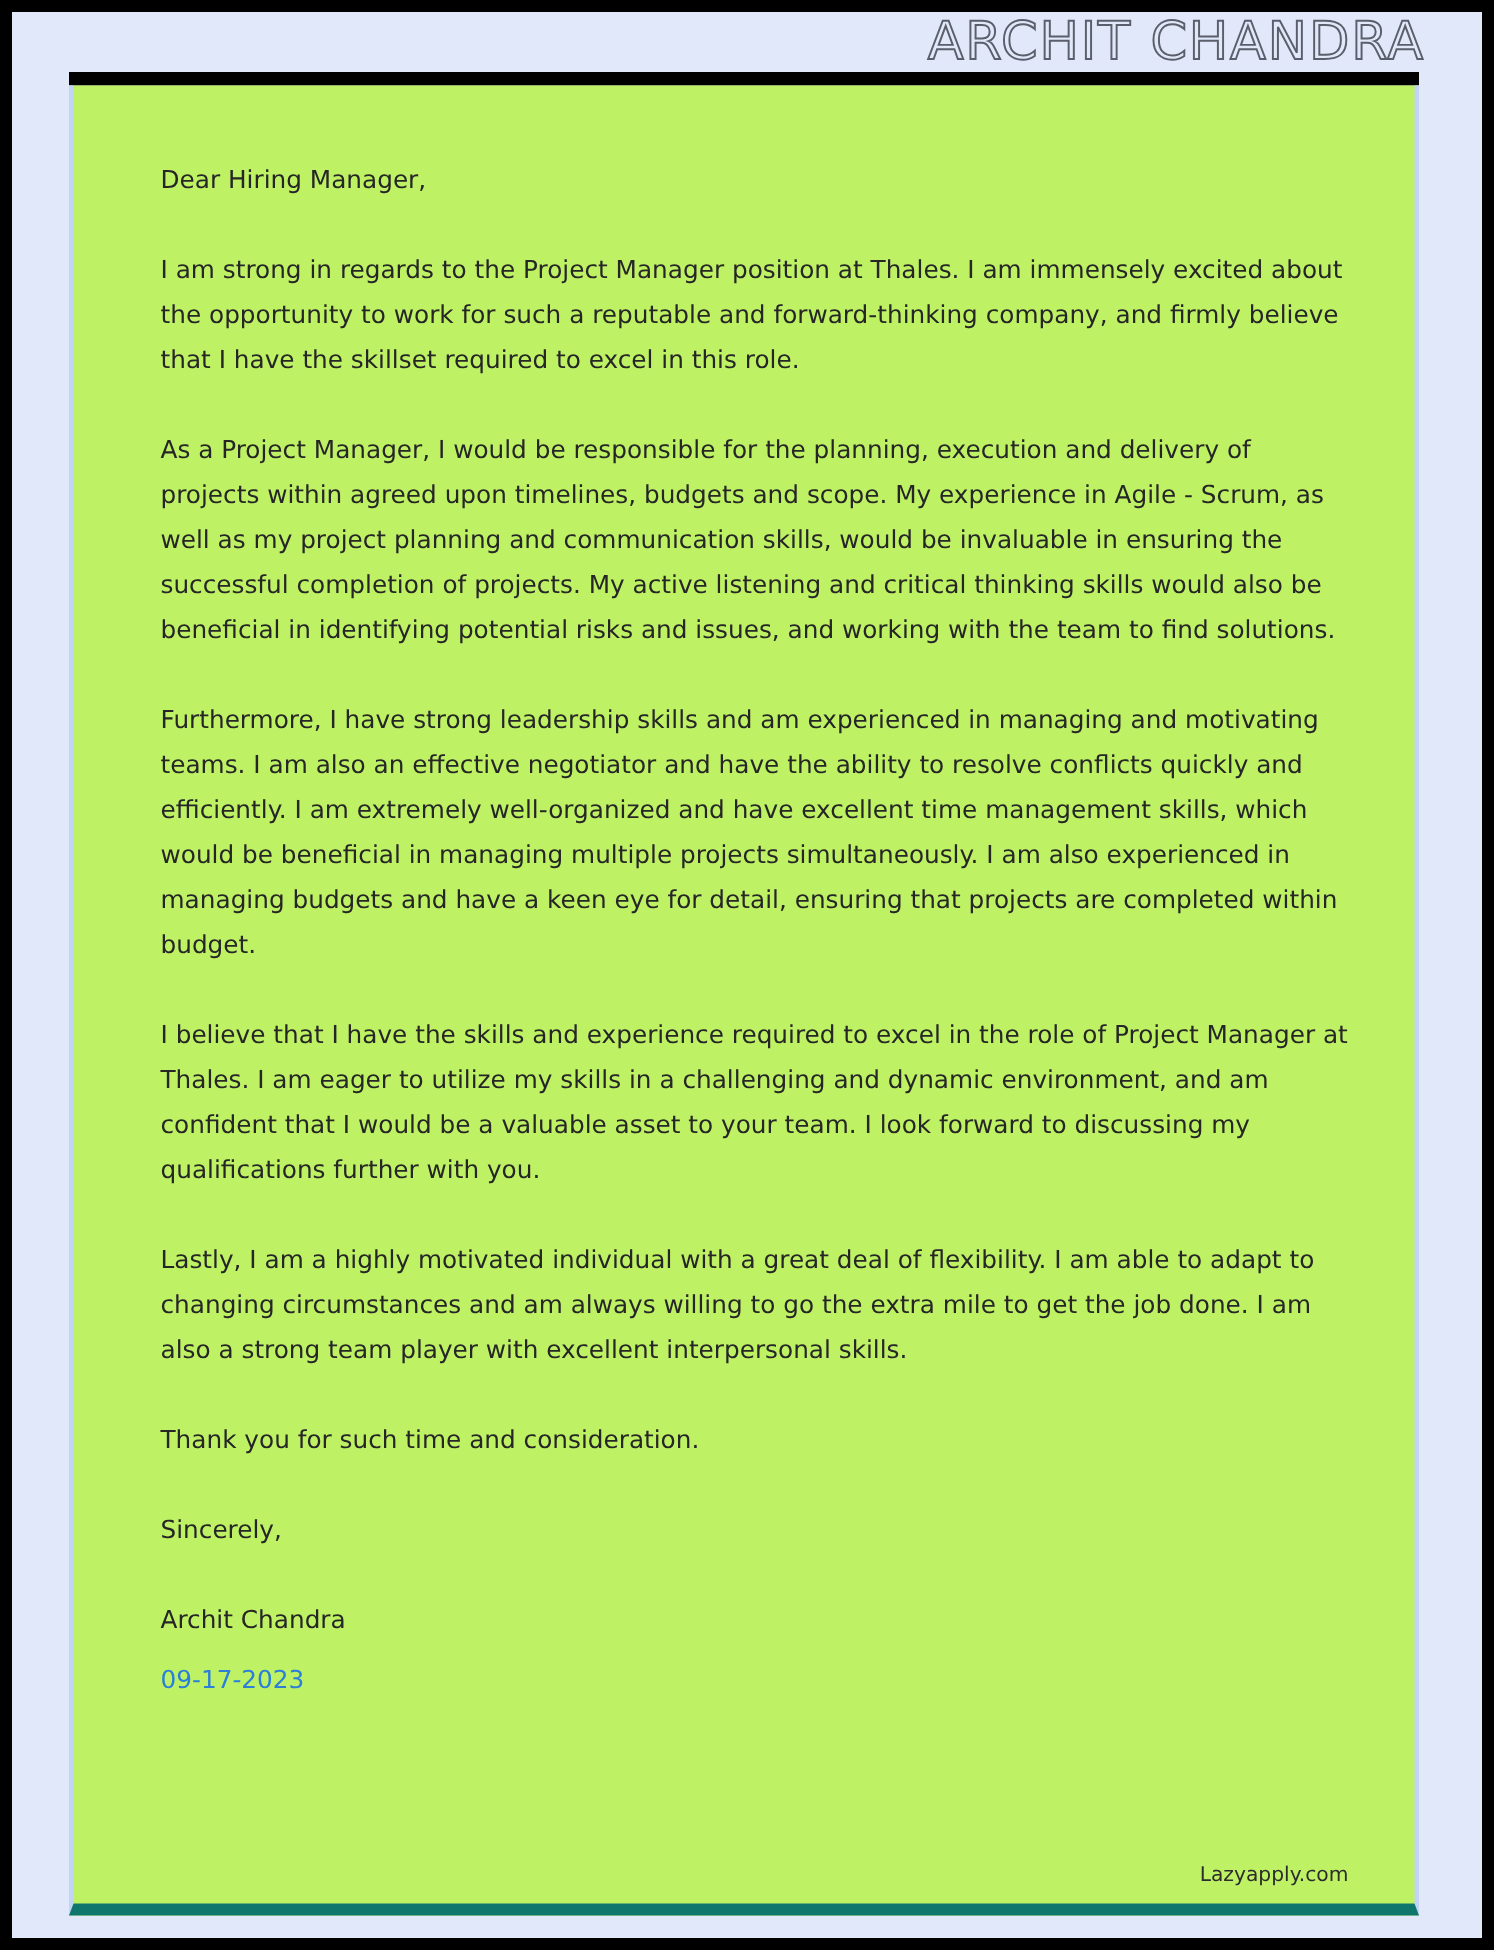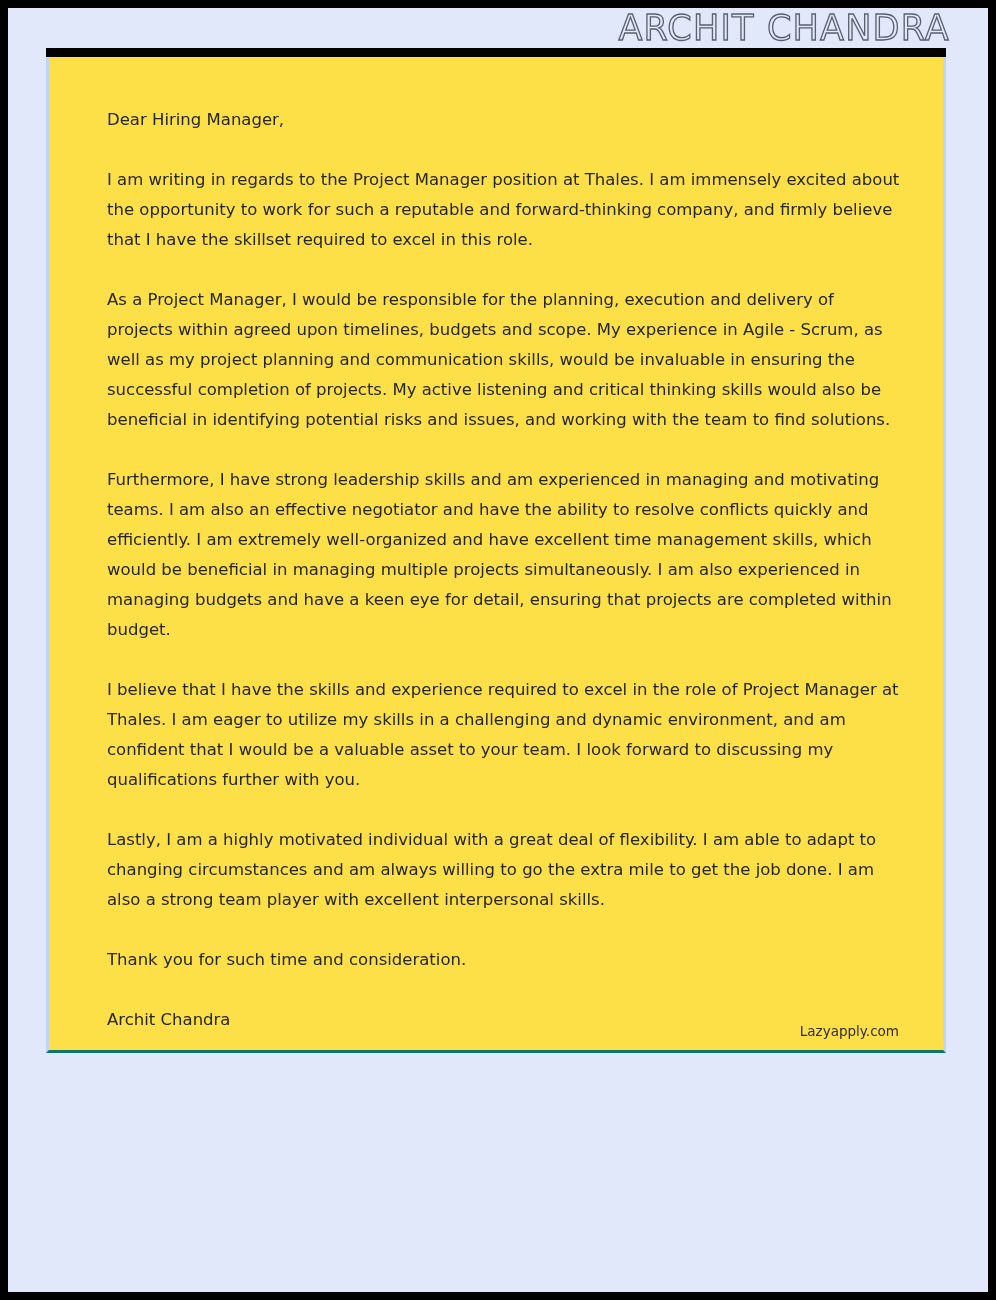--- a/index.html
+++ b/index.html
@@ -68,25 +68,25 @@
     height: 9px;
     background: #000000;
   }
 
   
   #letter-card {
     position: absolute;
     left: 38px;
     top: 49px;
     width: 900px;
-    height: 996px;
-    background: #fde047;
+    height: 1220px;
+    background: #bef264;
     border-left: 3px solid #c2d4f5;
     border-right: 3px solid #c2d4f5;
-    border-bottom: 3px solid #0f766e;
+    border-bottom: 8px solid #0f766e;
   }
 
   #letter-body {
     position: absolute;
     left: 58px;
     top: 48px;
     width: 796px;
   }
 
   .letter-line,
@@ -142,36 +142,38 @@
     </div>
 
     <div id="header-rule"></div>
 
     <div id="letter-card">
 
       <div id="letter-body">
 
         <div id="salutation" class="letter-line">Dear Hiring Manager,</div>
 
-        <p class="letter-paragraph">I am writing in regards to the Project Manager position at Thales. I am immensely excited about the opportunity to work for such a reputable and forward-thinking company, and firmly believe that I have the skillset required to excel in this role.</p>
+        <p class="letter-paragraph">I am strong in regards to the Project Manager position at Thales. I am immensely excited about the opportunity to work for such a reputable and forward-thinking company, and firmly believe that I have the skillset required to excel in this role.</p>
 
         <p class="letter-paragraph">As a Project Manager, I would be responsible for the planning, execution and delivery of projects within agreed upon timelines, budgets and scope. My experience in Agile - Scrum, as well as my project planning and communication skills, would be invaluable in ensuring the successful completion of projects. My active listening and critical thinking skills would also be beneficial in identifying potential risks and issues, and working with the team to find solutions.</p>
 
         <p class="letter-paragraph">Furthermore, I have strong leadership skills and am experienced in managing and motivating teams. I am also an effective negotiator and have the ability to resolve conflicts quickly and efficiently. I am extremely well-organized and have excellent time management skills, which would be beneficial in managing multiple projects simultaneously. I am also experienced in managing budgets and have a keen eye for detail, ensuring that projects are completed within budget.</p>
 
         <p class="letter-paragraph">I believe that I have the skills and experience required to excel in the role of Project Manager at Thales. I am eager to utilize my skills in a challenging and dynamic environment, and am confident that I would be a valuable asset to your team. I look forward to discussing my qualifications further with you.</p>
 
         <p class="letter-paragraph">Lastly, I am a highly motivated individual with a great deal of flexibility. I am able to adapt to changing circumstances and am always willing to go the extra mile to get the job done. I am also a strong team player with excellent interpersonal skills.</p>
 
         <div id="signoff-block">
           <div class="letter-line">Thank you for such time and consideration.</div>
 
+          <div class="letter-line">Sincerely,</div>
 
           <div id="signature-name" class="letter-line" style="margin-bottom:10px;">Archit Chandra</div>
 
+          <div id="letter-date">09-17-2023</div>
         </div>
 
       </div>
 
       <div id="footer-watermark">Lazyapply.com</div>
 
     </div>
   </div>
 </div>
 

